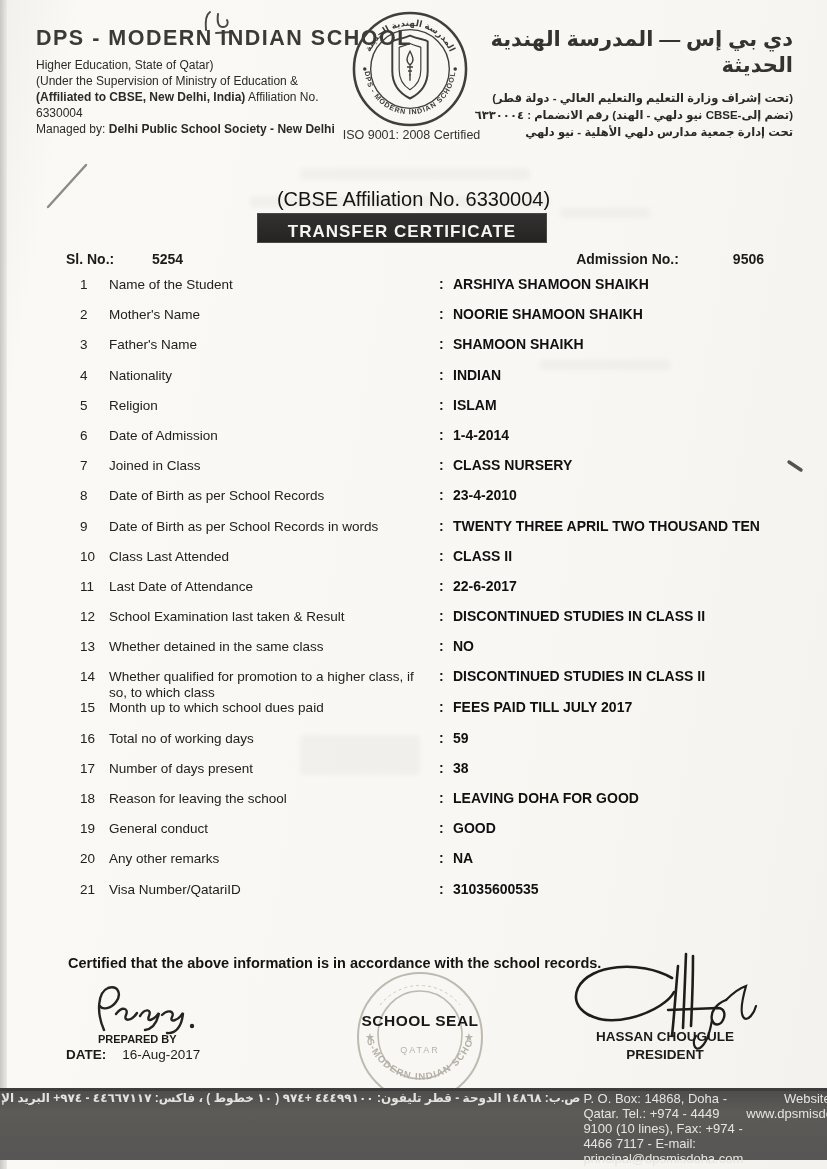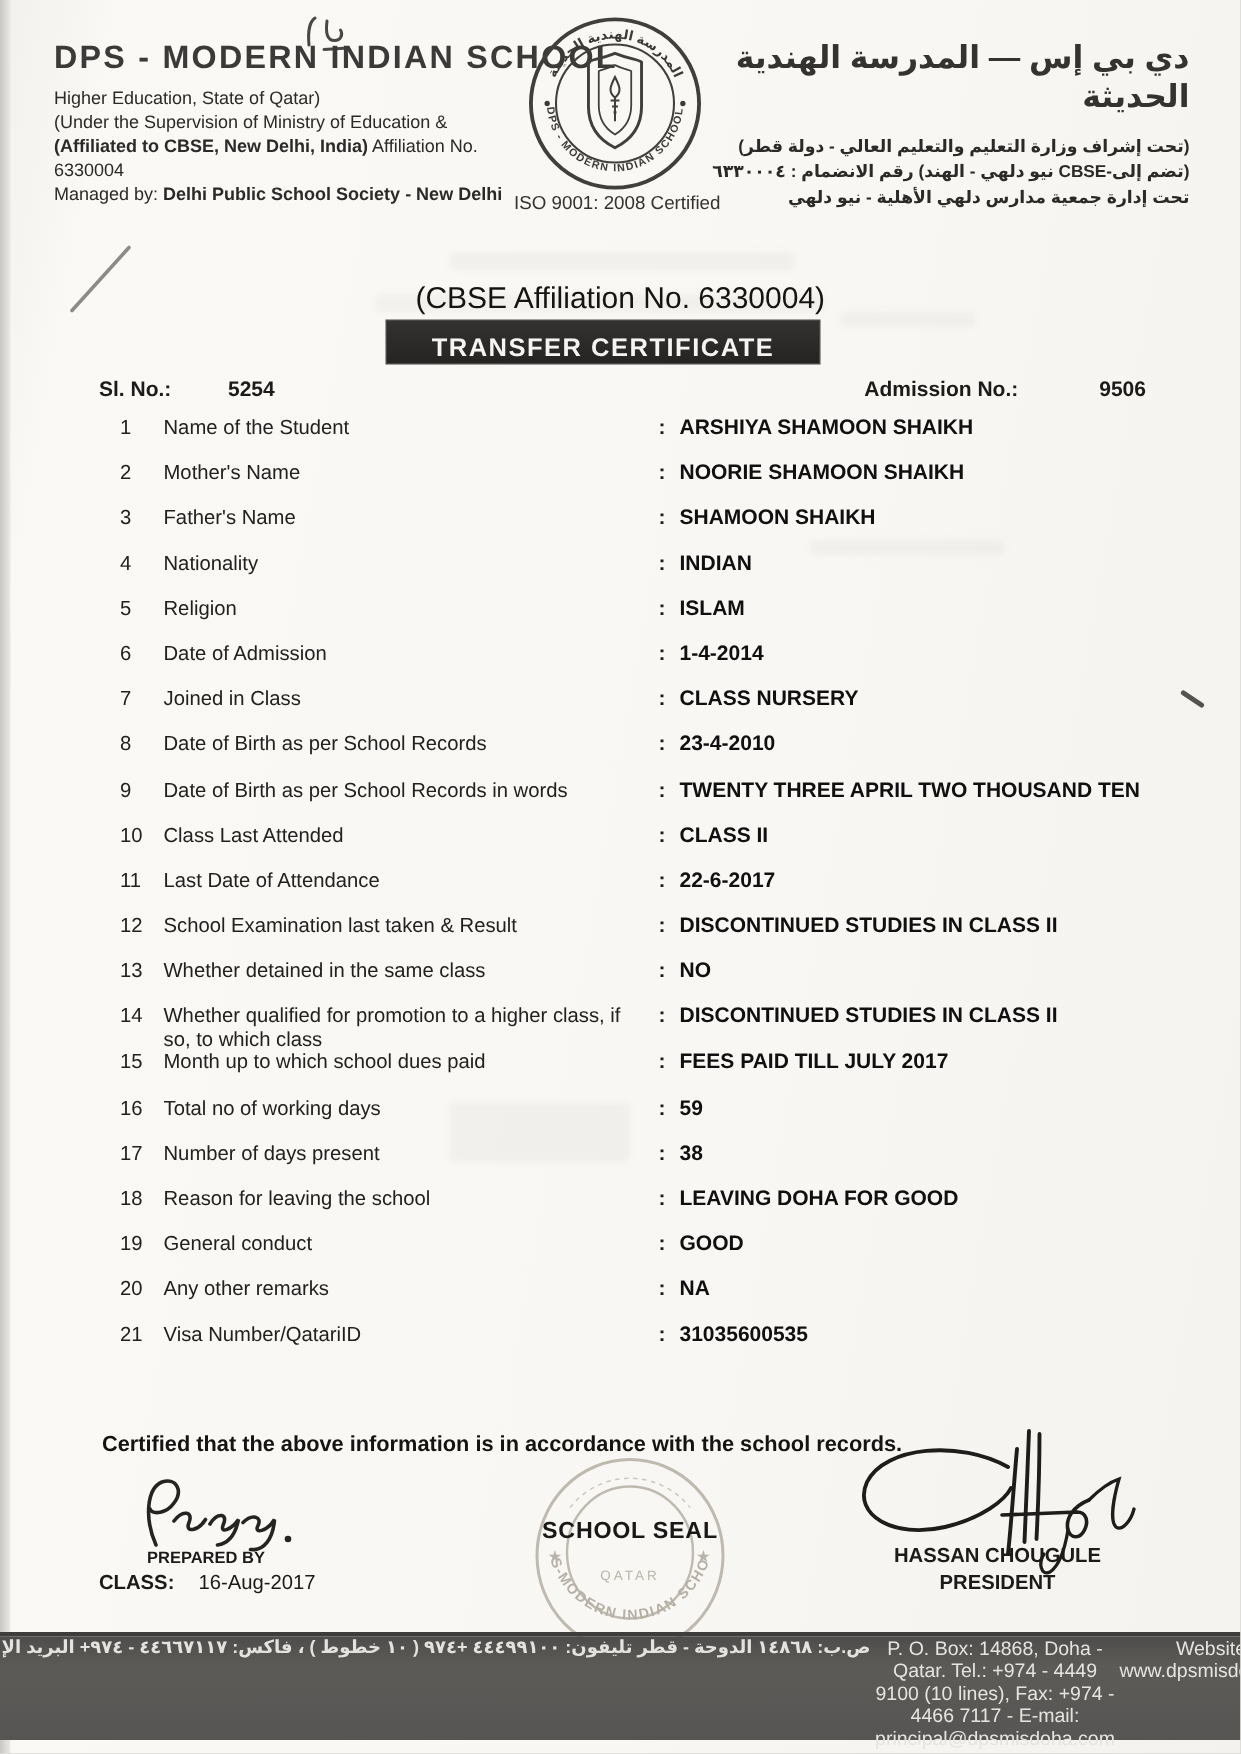--- a/index.html
+++ b/index.html
@@ -54,21 +54,21 @@
     font-size:15.5px;font-weight:bold;color:#1a1817;letter-spacing:.5px;}
   .sig-right{position:absolute;left:560px;top:948px;width:200px;height:110px;}
   .president-block{position:absolute;left:575px;top:1028px;width:180px;text-align:center;
     font-size:13.5px;font-weight:bold;line-height:18px;}
   
   .footer-bar{position:absolute;left:0;top:1088px;width:827px;height:69px;
     background:linear-gradient(180deg,#4f4d4b,#5d5b58 30%,#575553);
     border-top:3px solid #3f3d3b;display:flex;flex-direction:row;justify-content:center;gap:3px;}
   .footer-bar .f-ar{direction:rtl;white-space:nowrap;text-align:center;
     font-size:12px;color:#e4e2df;font-weight:bold;}
-  .footer-bar .f-en{text-align:center;font-size:13px;color:#e6e4e1;}
+  .footer-bar .f-en{font-size:13px;color:#e6e4e1;}
   .footer-bar .f-web{text-align:center;font-size:13px;color:#e6e4e1;display:flex;justify-content:center;gap:8px;}
 </style>
 </head>
 <body>
 
 <div class="page">
   <div class="edge-strip"></div>
 
   <div class="ghost" style="left:300px;top:168px;width:230px;height:12px;"></div>
   <div class="ghost" style="left:250px;top:196px;width:300px;height:12px;"></div>
@@ -268,21 +268,21 @@
     </div>
 
   <div class="certified">Certified that the above information is in accordance with the school records.</div>
 
   <svg class="sig-left" viewBox="0 0 120 56">
     <path d="M16,48 C8,30 10,10 20,6 C30,3 34,12 28,20 C23,27 14,28 12,24 M28,32 C34,24 41,26 38,33 C35,40 44,39 49,31 M52,34 C57,26 64,27 61,34 C58,41 66,38 71,31 C69,41 64,47 57,48 M74,33 C80,27 87,29 84,35 C81,41 90,39 95,31 C94,44 88,52 79,51" stroke="#262422" stroke-width="2.4" fill="none" stroke-linecap="round"></path>
     <circle cx="104" cy="44" r="2.2" fill="#262422"></circle>
   </svg>
   <div class="prepared-by">PREPARED BY</div>
   <div class="date-line">
-    <span class="dl">CLASS:</span><span>16-Aug-2017</span>
+    <span class="dl">DATE:</span><span>16-Aug-2017</span>
   </div>
 
   <div class="seal-wrap">
     <svg width="160" height="150" viewBox="0 0 160 150" opacity="0.8">
       <defs>
           <path id="sealBot" d="M 26,72 A 56,58 0 0 0 134,72"></path>
         </defs>
       <ellipse cx="80" cy="72" rx="62" ry="64" fill="none" stroke="#b2aba0" stroke-width="2"></ellipse>
       <ellipse cx="80" cy="70" rx="42" ry="44" fill="none" stroke="#b2aba0" stroke-width="1.6"></ellipse>
       <text font-size="9.5" fill="#a59e93" font-weight="bold" letter-spacing="1.2"><textPath href="#sealBot" startOffset="50%" text-anchor="middle">DPS-MODERN INDIAN SCHOOL</textPath></text>

